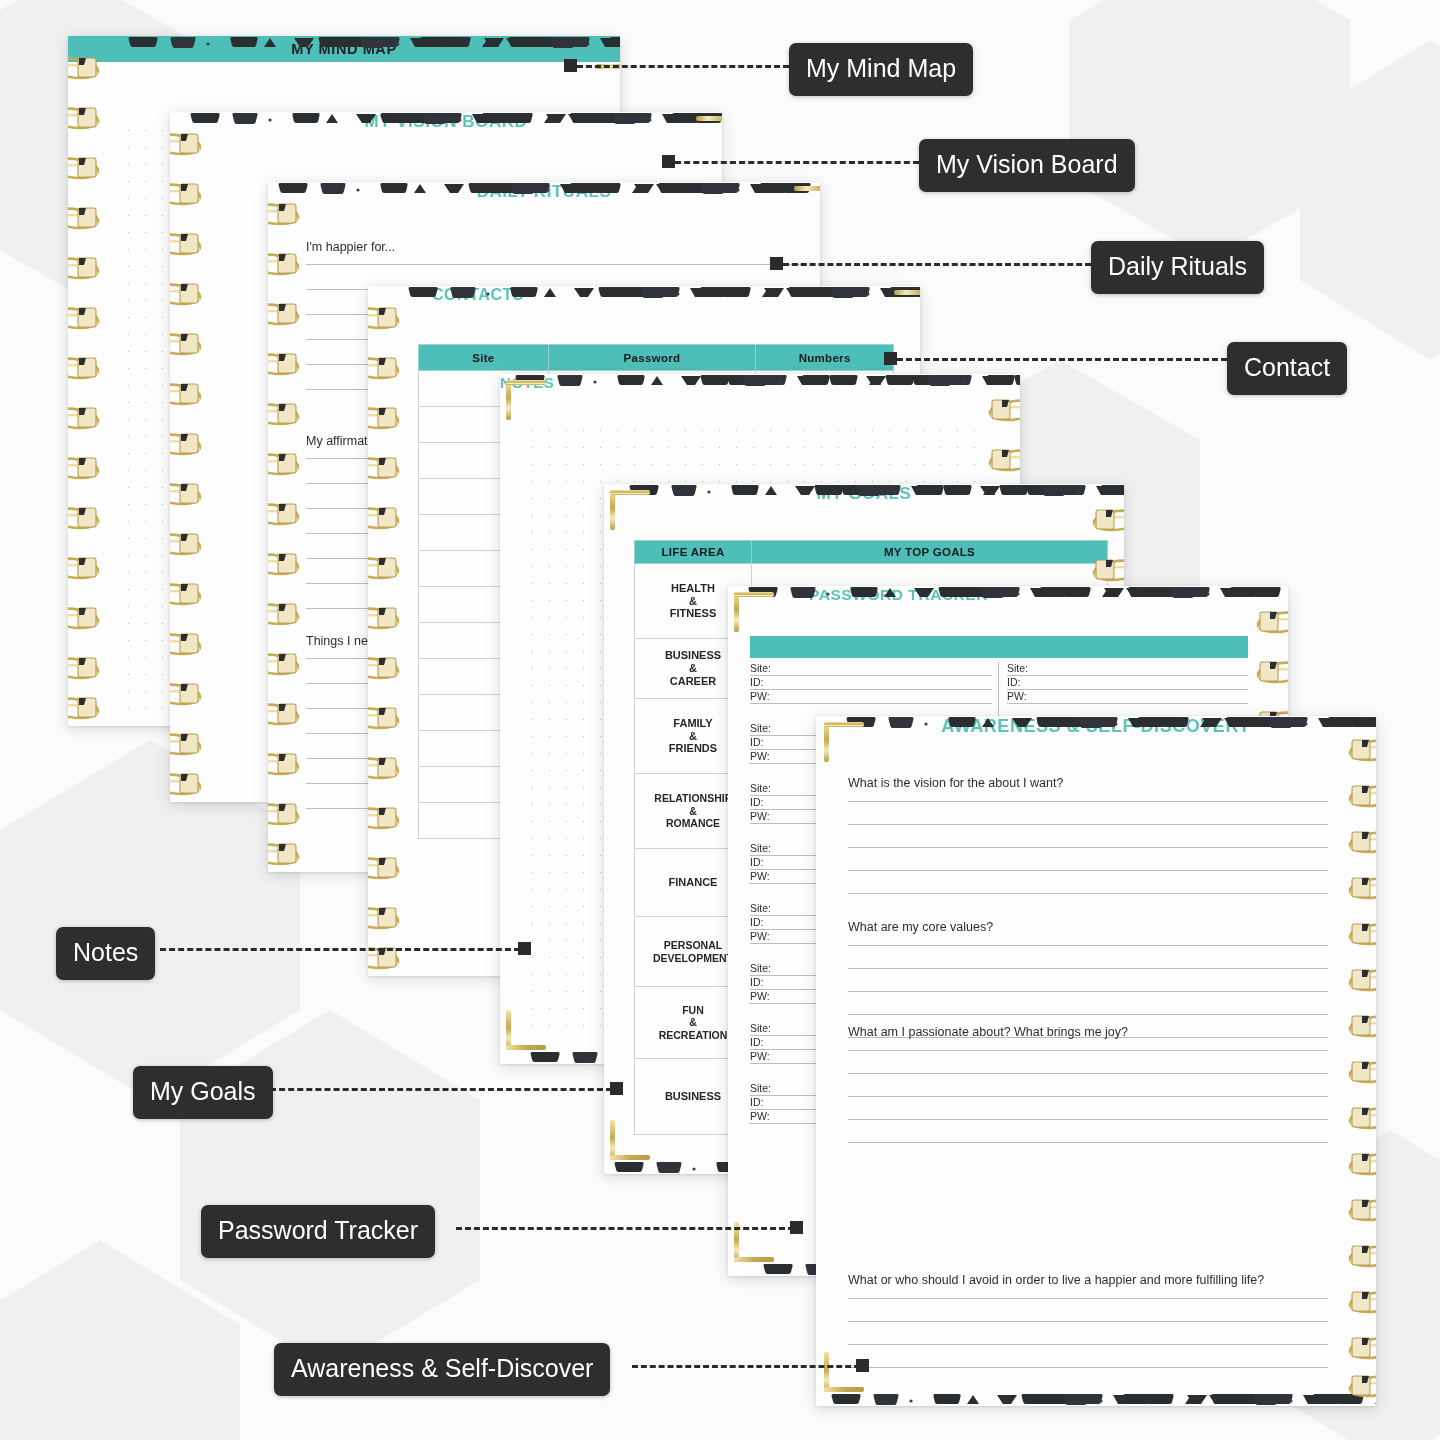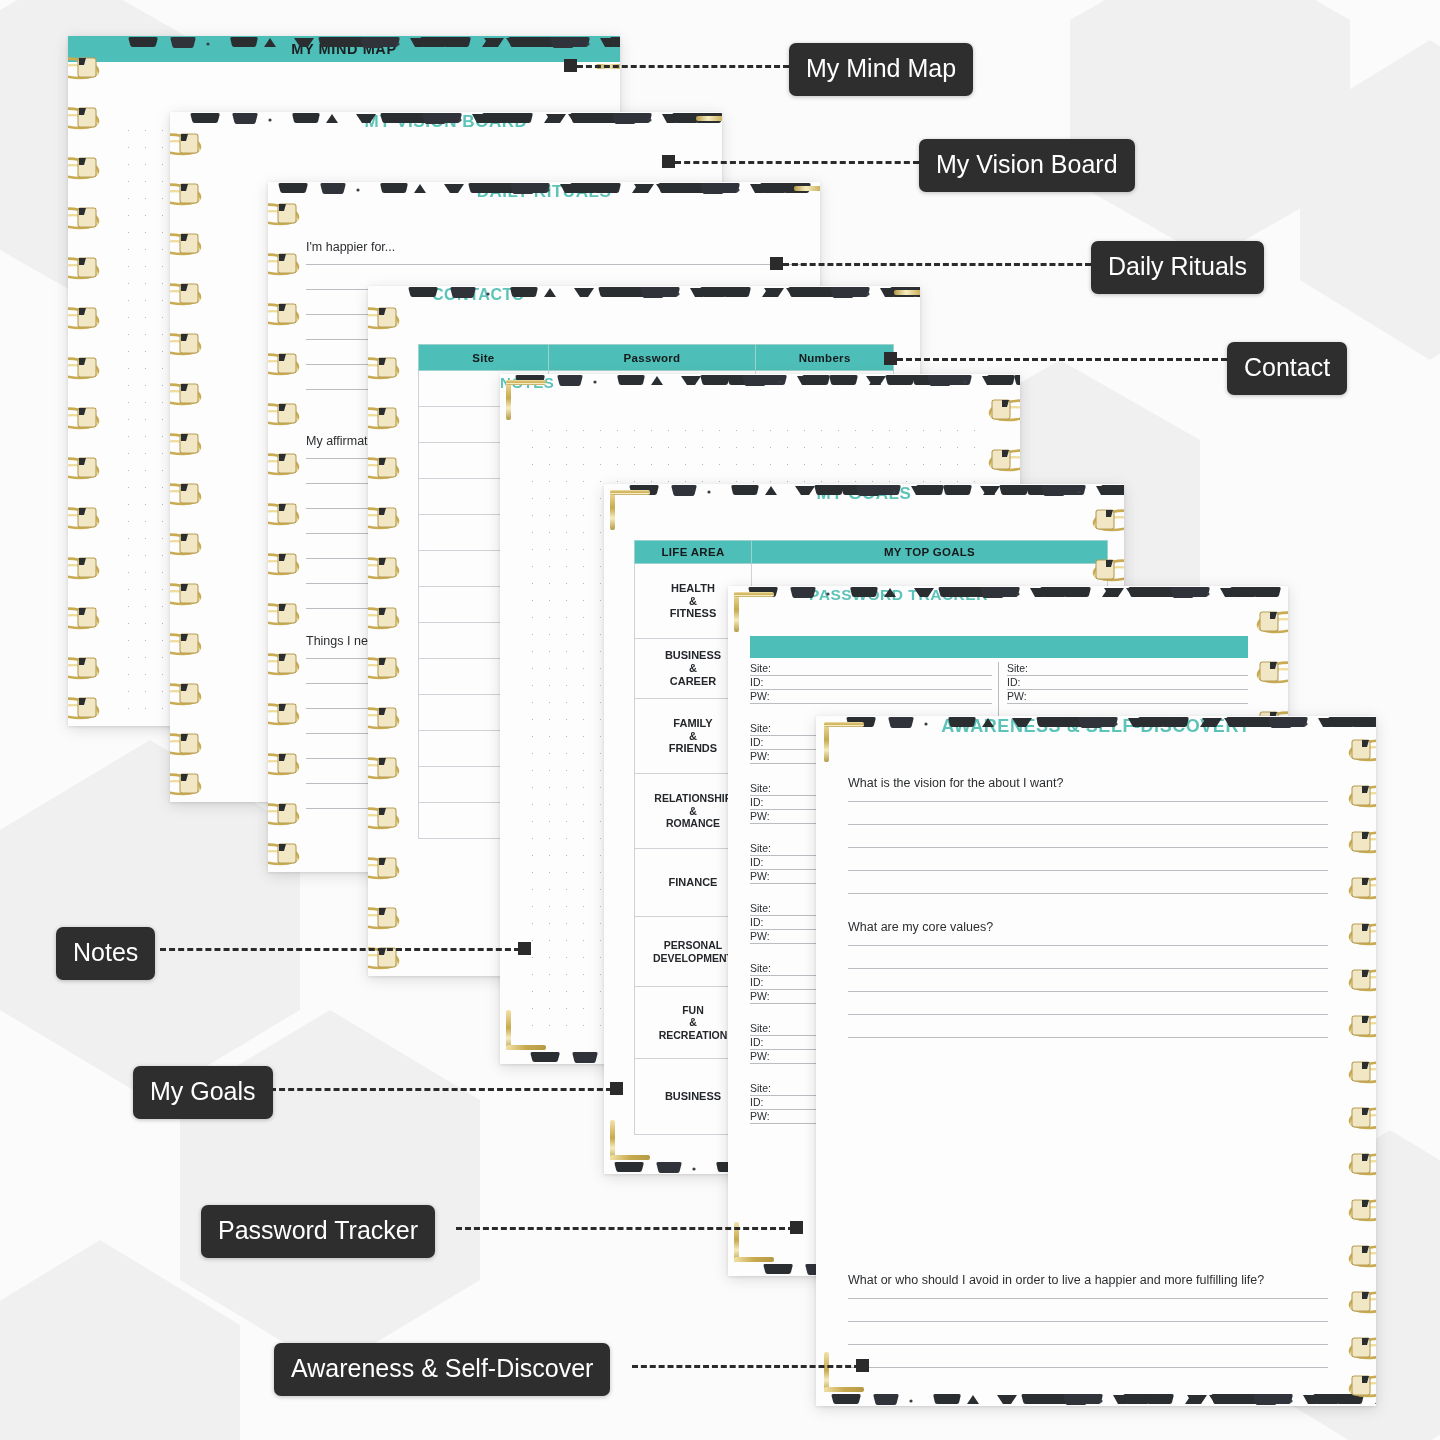--- a/index.html
+++ b/index.html
@@ -590,20 +590,30 @@
       <div class="prompt">What are my core values?</div>
       <div style="margin-top:11px">
         <div style="height:1px;background:#b9bcc0;margin-bottom:22px"></div>
         <div style="height:1px;background:#b9bcc0;margin-bottom:22px"></div>
         <div style="height:1px;background:#b9bcc0;margin-bottom:22px"></div>
         <div style="height:1px;background:#b9bcc0;margin-bottom:22px"></div>
         <div style="height:1px;background:#b9bcc0;"></div>
       </div>
     </div>
 
+    <div style="position:absolute;left:32px;top:309px;right:48px;">
+      <div class="prompt">What am I passionate about? What brings me joy?</div>
+      <div style="margin-top:11px">
+        <div style="height:1px;background:#b9bcc0;margin-bottom:22px"></div>
+        <div style="height:1px;background:#b9bcc0;margin-bottom:22px"></div>
+        <div style="height:1px;background:#b9bcc0;margin-bottom:22px"></div>
+        <div style="height:1px;background:#b9bcc0;margin-bottom:22px"></div>
+        <div style="height:1px;background:#b9bcc0;"></div>
+      </div>
+    </div>
 
 
     <div style="position:absolute;left:32px;top:557px;right:48px;">
       <div class="prompt">What or who should I avoid in order to live a happier and more fulfilling life?</div>
       <div style="margin-top:11px">
         <div style="height:1px;background:#b9bcc0;margin-bottom:22px"></div>
         <div style="height:1px;background:#b9bcc0;margin-bottom:22px"></div>
         <div style="height:1px;background:#b9bcc0;margin-bottom:22px"></div>
         <div style="height:1px;background:#b9bcc0;"></div>
       </div>

